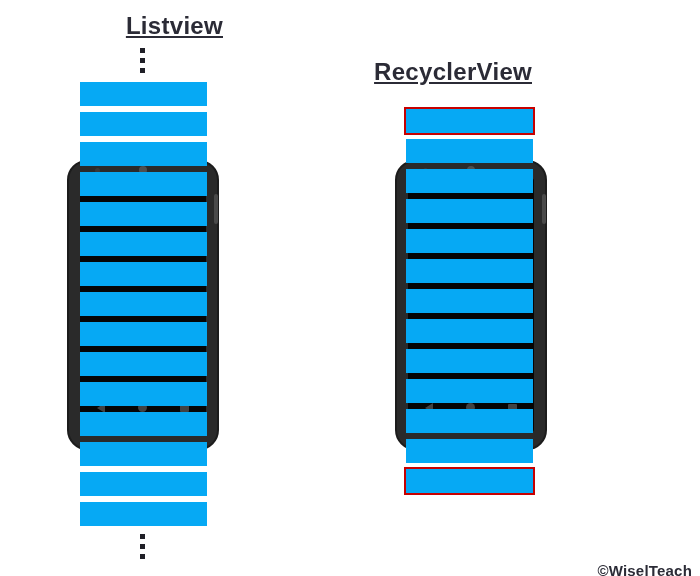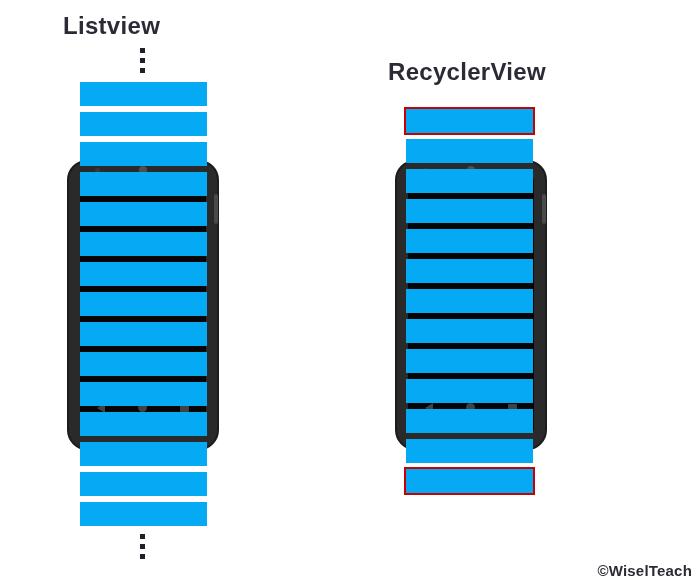--- a/index.html
+++ b/index.html
@@ -64,23 +64,23 @@
   .ellipsis {
     position:absolute; z-index:3;
     display:flex; flex-direction:column; gap:5px;
   }
   .ellipsis-top    { left:140px; top:48px;  }
   .ellipsis-bottom { left:140px; top:534px; }
   .dot { width:5px; height:5px; background:#202028; }
 
   
   .label { position:absolute; z-index:4; color:var(--text,#2b2b36); }
-  .title { font-size:24px; font-weight:600; letter-spacing:0.3px; line-height:1.2; text-align:left; }
+  .title { font-size:24px; font-weight:600; letter-spacing:0.3px; line-height:1.2; text-align:right;text-decoration:underline; }
   .title-listview     { left:63px;  top:12px; width:160px; }
-  .title-recyclerview { left:388px; top:58px; width:160px; }
+  .title-recyclerview { left:372px; top:58px; width:160px; }
   .swipe-label { left:562px; top:311px; font-size:22px; font-weight:600; letter-spacing:0.3px; }
   .watermark   { right:8px;  top:547px; font-size:15px; font-weight:700; letter-spacing:0.2px;margin-top:15px; }
 </style>
 </head>
 <body>
 
 <div class="canvas">
 
   <div class="label title title-listview">Listview</div>
   <div class="label title title-recyclerview">RecyclerView</div>

